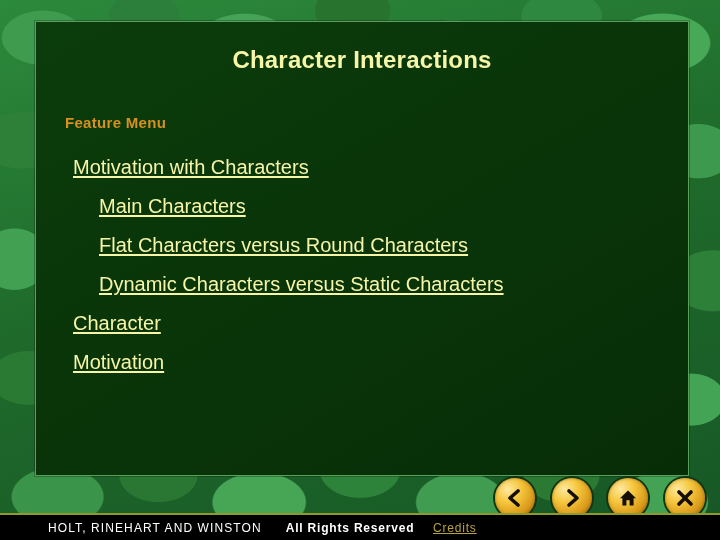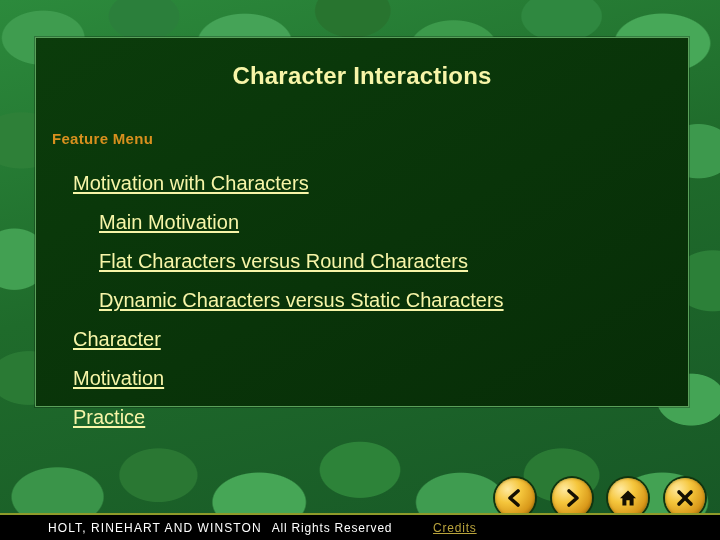--- a/index.html
+++ b/index.html
@@ -34,40 +34,39 @@
       radial-gradient(ellipse 76px 50px at 64% 93%, #3f9c50 0%, #3f9c50 58%, rgba(0,0,0,0) 60%),
       radial-gradient(ellipse 62px 44px at 78% 88%, #2a7a34 0%, #2a7a34 60%, rgba(0,0,0,0) 62%),
       radial-gradient(ellipse 80px 52px at 92% 93%, #43a253 0%, #43a253 56%, rgba(0,0,0,0) 58%),
       linear-gradient(165deg, #2c8a3c 0%, #1f6b2b 45%, #175726 100%);
   }
 
   
   #panel {
     position:absolute;
     left:35px; top:21px;
-    width:654px; height:370px;
+    width:654px; height:455px;
     background:linear-gradient(150deg,#0b3c0b 0%, #093409 55%, #072d07 100%);
     border:1px solid #5aa05a;
     box-shadow:0 0 0 1px rgba(0,0,0,.25);
-    margin-top:16px;
   }
 
   #page-title {
     position:absolute;
     left:0; right:0; top:24px;
     text-align:center;
     font-size:24px;
     font-weight:bold;
     color:#F7F5A8;
     letter-spacing:.2px;
   }
 
   #feature-menu-label {
     position:absolute;
-    left:16px; top:92px;
+    left:29px; top:92px;
     font-size:15px;
     font-weight:bold;
     color:#D8901E;
     letter-spacing:.3px;
   }
 
   #menu-list { position:absolute; left:0; top:126px; width:100%; }
 
   .menu-item {
     display:block;
@@ -138,21 +137,21 @@
   }
   #copyright {
     position:absolute;
     left:48px; top:521px;
     font-size:12px;
     color:#FFFFFF;
     letter-spacing:.6px;
     white-space:nowrap;
   }
   #copyright .brand { font-weight:normal; letter-spacing:1.1px; }
-  #copyright .rights { font-weight:normal; margin-left:10px; letter-spacing:.8px; }
+  #copyright .rights { font-weight:bold; margin-left:24px; letter-spacing:.8px; }
   #credits-link {
     position:absolute;
     left:396px; top:521px;
     font-size:12px;
     color:#B9A33C;
     text-decoration:underline;
     letter-spacing:.8px;
     cursor:pointer;
     margin-left:37px;
   }
@@ -163,26 +162,25 @@
 <div id="stage">
 
   <div id="panel">
 
     <div id="page-title">Character Interactions</div>
 
     <div id="feature-menu-label">Feature Menu</div>
 
     <div id="menu-list">
       <a class="menu-item lvl1">Motivation with Characters</a>
-      <a class="menu-item lvl2">Main Motivation</a>
+      <a class="menu-item lvl2">Main Characters</a>
       <a class="menu-item lvl2">Flat Characters versus Round Characters</a>
       <a class="menu-item lvl2">Dynamic Characters versus Static Characters</a>
       <a class="menu-item lvl1">Character</a>
       <a class="menu-item lvl1">Motivation</a>
-      <a class="menu-item lvl1">Practice</a>
     </div>
 
   </div>
 
   <div id="nav-buttons">
 
     <div class="nav-btn">
       <span>
         <svg width="20" height="20" viewBox="0 0 20 20">
           <polyline points="13,3 5,10 13,17" fill="none" stroke="#140f02" stroke-width="3.6" stroke-linecap="round" stroke-linejoin="round"></polyline>

